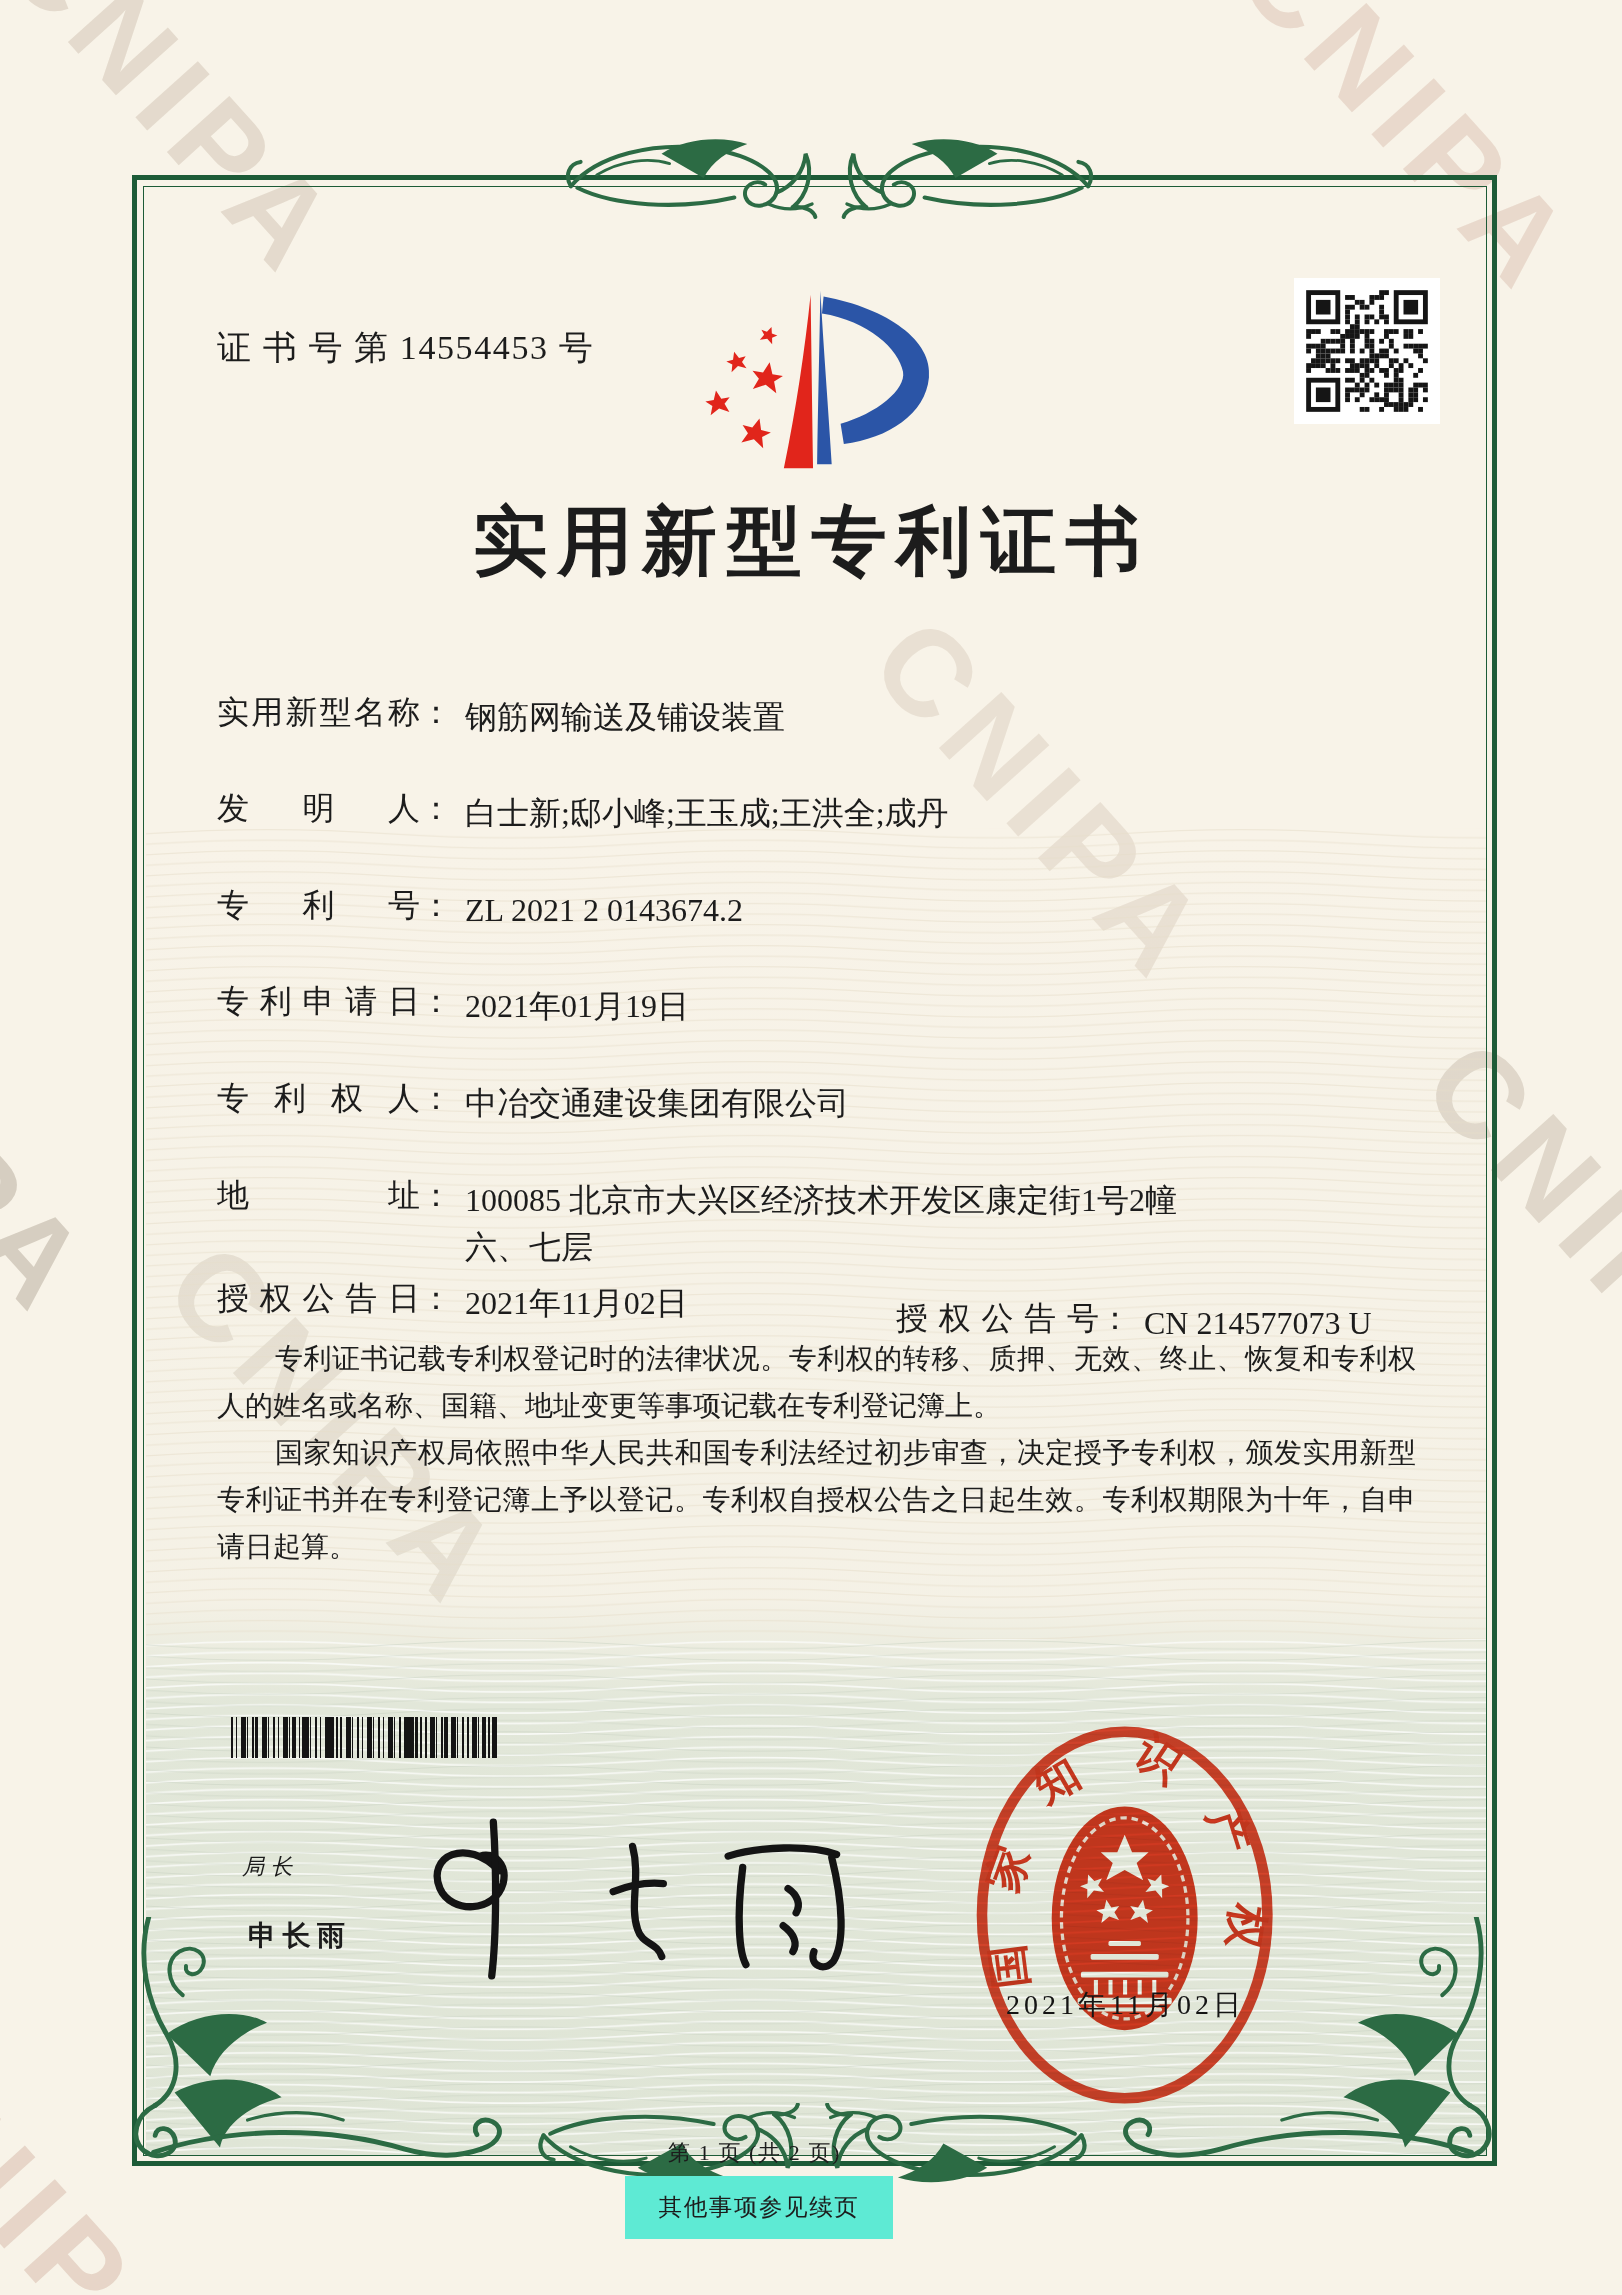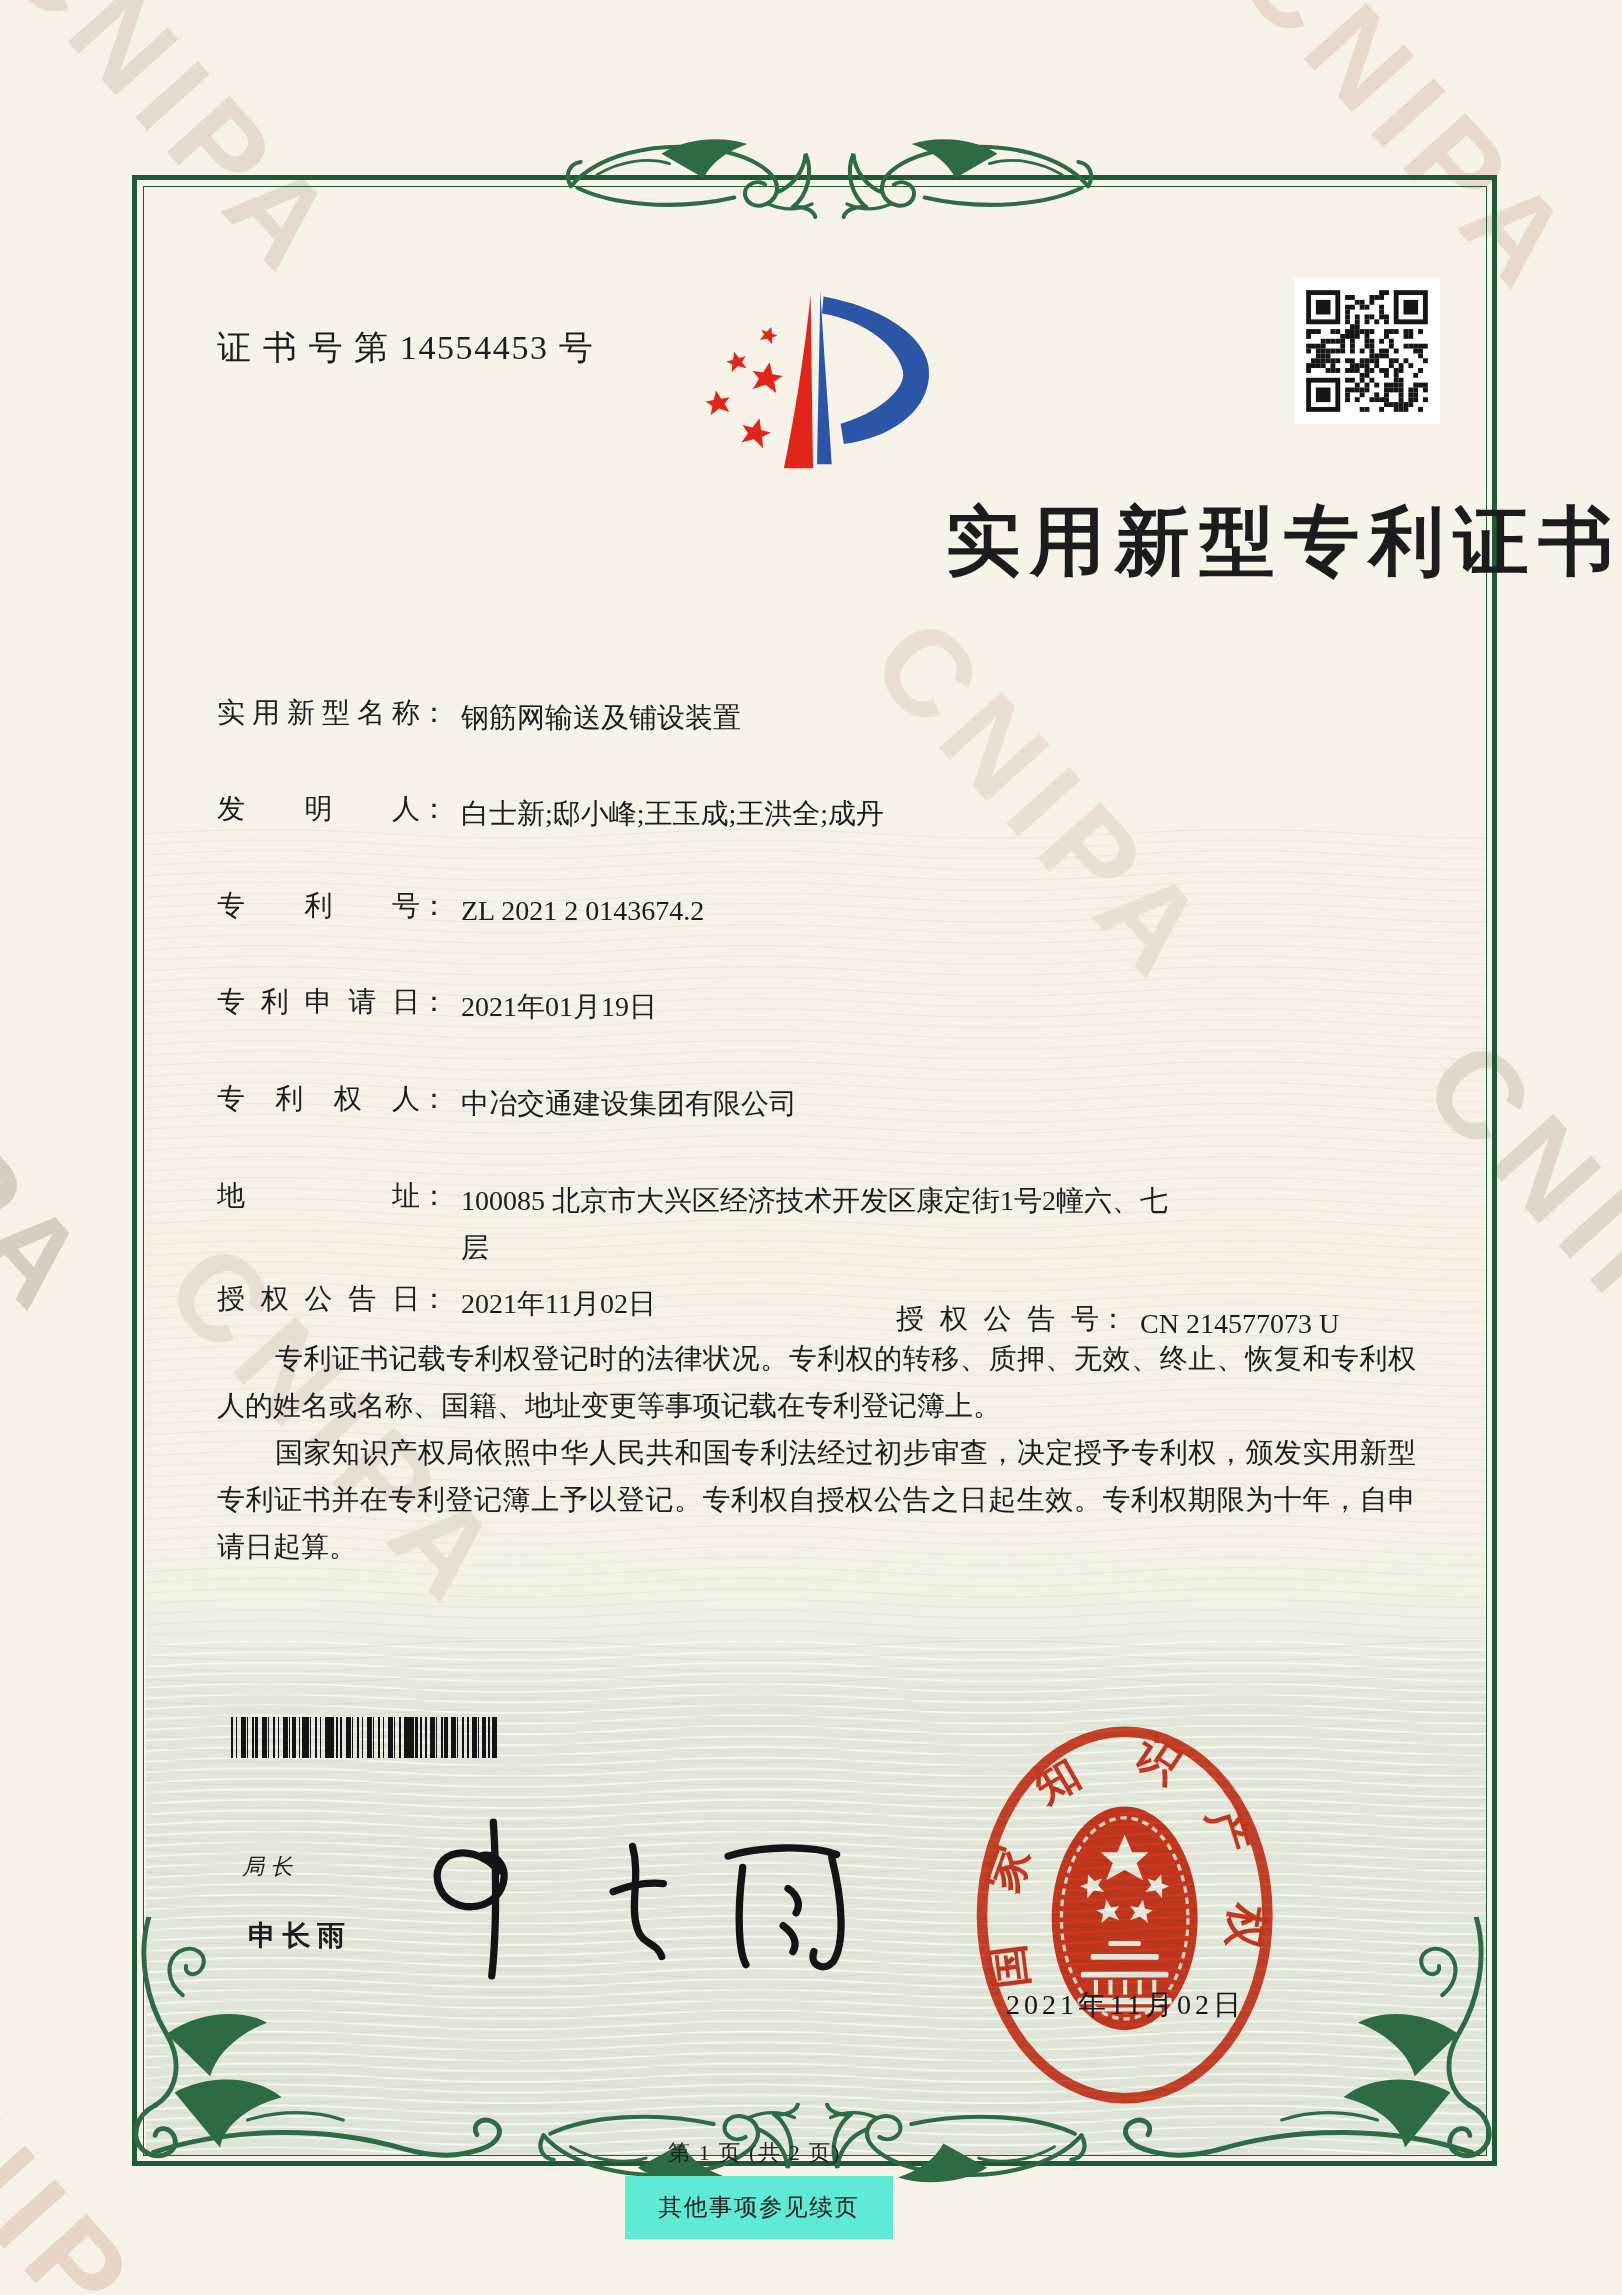--- a/index.html
+++ b/index.html
@@ -20,23 +20,23 @@
   
   .frame-outer{position:absolute;left:132px;top:175px;width:1365px;height:1991px;
         border:5.7px solid #1d5b37;box-sizing:border-box;z-index:2;}
   .frame-inner{position:absolute;left:143px;top:186px;width:1344px;height:1970px;
         border:1.6px solid #1d5b37;box-sizing:border-box;z-index:2;}
   .orn{position:absolute;z-index:3;}
   .waves{position:absolute;left:146px;top:828px;z-index:1;}
   
   .abs{position:absolute;z-index:4;}
   .certno{left:217px;top:285px;font-size:34px;letter-spacing:1.6px;margin-top:40px;}
-  .title{left:0;top:492px;width:1623px;text-align:right;font-size:75px;font-weight:bold;
+  .title{left:0;top:492px;width:1623px;text-align:center;font-size:75px;font-weight:bold;
          letter-spacing:9.7px;}
-  .row{left:217px;width:1266px;font-size:28px;line-height:37px;}
+  .row{left:217px;width:1266px;font-size:32px;line-height:37px;}
   .flabel{display:inline-block;width:203px;text-align:justify;text-align-last:justify;vertical-align:top;}
   .colon{display:inline-block;vertical-align:top;}
   .fval{display:inline-block;vertical-align:top;margin-left:13px;max-width:957px;line-height:47px;}
   .fval-addr{max-width:714px;}
   .grant-right{position:absolute;left:679px;top:0;margin-top:20px;}
   .legal{left:217px;top:1335px;width:1199px;}
   .legal p{margin:0;font-size:28px;line-height:47px;text-indent:58px;text-align:justify;}
   .barcode{left:231px;top:1717px;width:266px;height:41px;
     background-image:
       repeating-linear-gradient(90deg,#141414 0 2.4px,transparent 2.4px 4.9px,#141414 4.9px 6.5px,transparent 6.5px 10.5px,#141414 10.5px 14.6px,transparent 14.6px 16px,#141414 16px 17px,transparent 17px 21px),

